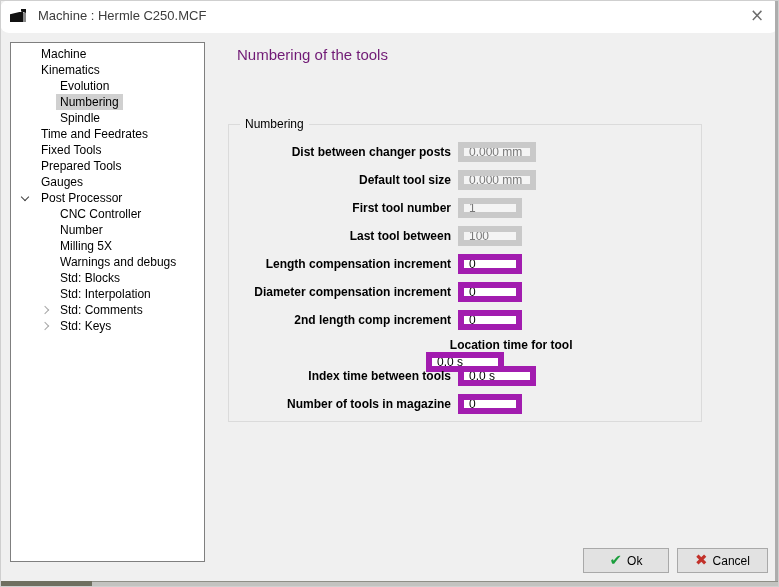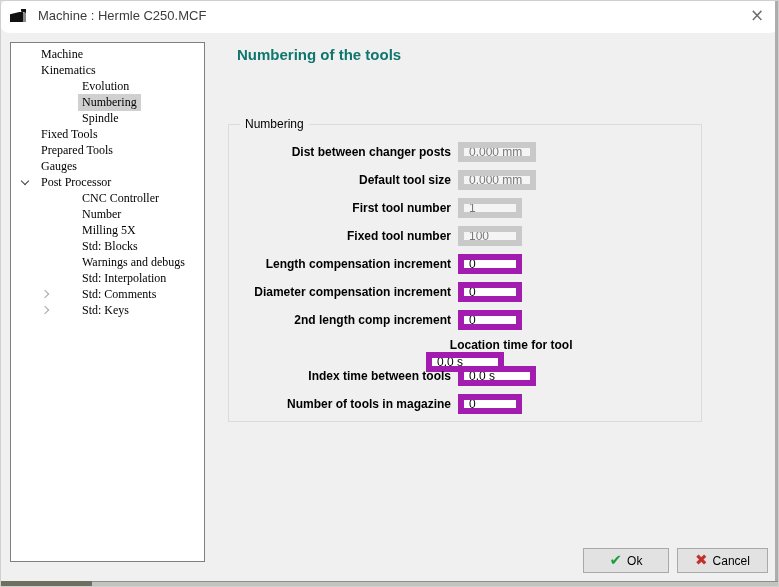--- a/index.html
+++ b/index.html
@@ -22,33 +22,33 @@
   .title-text{position:absolute;left:38px;top:8px;font-size:13px;color:#3d3d3d;}
   .close-btn{position:absolute;right:8px;top:2px;width:28px;height:26px;display:flex;
     align-items:center;justify-content:center;font-size:17px;color:#6d6d6d;cursor:default;
     font-family:"DejaVu Sans",sans-serif;}
 
   
   .tree-panel{position:absolute;left:10px;top:42px;width:195px;height:520px;background:#fff;
     border:1px solid #7f7f7f;box-sizing:border-box;padding-top:3px;overflow:hidden;}
   .trow{position:relative;height:16px;display:flex;align-items:center;font-size:12px;color:#000;}
   .trow.lvl0 .tlabel{margin-left:26px;}
-  .trow.lvl1 .tlabel{margin-left:67px;}
-  .tlabel{padding:1px 4px;white-space:nowrap;font-family:Liberation Serif, serif;}
+  .trow.lvl1 .tlabel{margin-left:45px;}
+  .tlabel{padding:1px 4px;white-space:nowrap;}
   .tlabel.sel{background:#d0d0d0;}
   .chev{position:absolute;width:6px;height:6px;box-sizing:border-box;}
   .trow.lvl0 .chev{left:11px;}
   .trow.lvl1 .chev{left:31px;}
   .chev.exp{border-right:1.6px solid #3f3f3f;border-bottom:1.6px solid #3f3f3f;
     transform:rotate(45deg);top:4px;}
   .chev.col{border-right:1.6px solid #a8a8a8;border-bottom:1.6px solid #a8a8a8;
     transform:rotate(-45deg);top:5px;}
 
   
-  .page-title{position:absolute;left:237px;top:46px;font-size:15px;font-weight:bold;color:#0f766e;}
+  .page-title{position:absolute;left:237px;top:46px;font-size:15px;font-weight:normal;color:#701a75;}
   .groupbox{position:absolute;left:228px;top:124px;width:474px;height:298px;
     border:1px solid #dbdbdb;box-sizing:border-box;}
   .legend{position:absolute;top:-8px;left:11px;background:#f0f0f0;padding:0 5px;
     font-size:12px;color:#000;}
   .fields{padding-top:17px;}
   .frow{display:flex;align-items:center;height:20px;margin-bottom:8px;}
   .frow.gap{margin-top:3px;flex-direction:column;}
   .flabel{width:222px;text-align:right;margin-right:7px;font-size:12px;color:#000;white-space:nowrap;font-weight:bold;}
   .finput{height:20px;box-sizing:border-box;border:6px solid #a21caf;background:#fff;
     font-size:12px;padding:0 5px;color:#000;font-family:"Liberation Sans",sans-serif;}
@@ -95,20 +95,23 @@
     <div class="trow lvl1">
       <span class="tlabel">Evolution</span>
     </div>
     <div class="trow lvl1">
       <span class="tlabel sel">Numbering</span>
     </div>
     <div class="trow lvl1">
       <span class="tlabel">Spindle</span>
     </div>
     <div class="trow lvl0">
+      <span class="tlabel">Time and Feedrates</span>
+    </div>
+    <div class="trow lvl0">
       <span class="tlabel">Fixed Tools</span>
     </div>
     <div class="trow lvl0">
       <span class="tlabel">Prepared Tools</span>
     </div>
     <div class="trow lvl0">
       <span class="tlabel">Gauges</span>
     </div>
     <div class="trow lvl0">
       <span class="chev exp"></span>
@@ -117,24 +120,24 @@
     <div class="trow lvl1">
       <span class="tlabel">CNC Controller</span>
     </div>
     <div class="trow lvl1">
       <span class="tlabel">Number</span>
     </div>
     <div class="trow lvl1">
       <span class="tlabel">Milling 5X</span>
     </div>
     <div class="trow lvl1">
+      <span class="tlabel">Warnings and debugs</span>
+    </div>
+    <div class="trow lvl1">
       <span class="tlabel">Std: Blocks</span>
-    </div>
-    <div class="trow lvl1">
-      <span class="tlabel">Warnings and debugs</span>
     </div>
     <div class="trow lvl1">
       <span class="tlabel">Std: Interpolation</span>
     </div>
     <div class="trow lvl1">
       <span class="chev col"></span>
       <span class="tlabel">Std: Comments</span>
     </div>
     <div class="trow lvl1">
       <span class="chev col"></span>
@@ -153,21 +156,21 @@
       </div>
       <div class="frow">
         <label class="flabel">Default tool size</label>
         <input class="finput w-l" disabled="" value="0.000 mm" style="">
       </div>
       <div class="frow">
         <label class="flabel">First tool number</label>
         <input class="finput w-s" disabled="" value="1" style="">
       </div>
       <div class="frow">
-        <label class="flabel">Fixed tool number</label>
+        <label class="flabel">Last tool between</label>
         <input class="finput w-s" disabled="" value="100" style="">
       </div>
       <div class="frow">
         <label class="flabel">Length compensation increment</label>
         <input class="finput w-s" value="0" style="">
       </div>
       <div class="frow">
         <label class="flabel">Diameter compensation increment</label>
         <input class="finput w-s" value="0" style="">
       </div>

